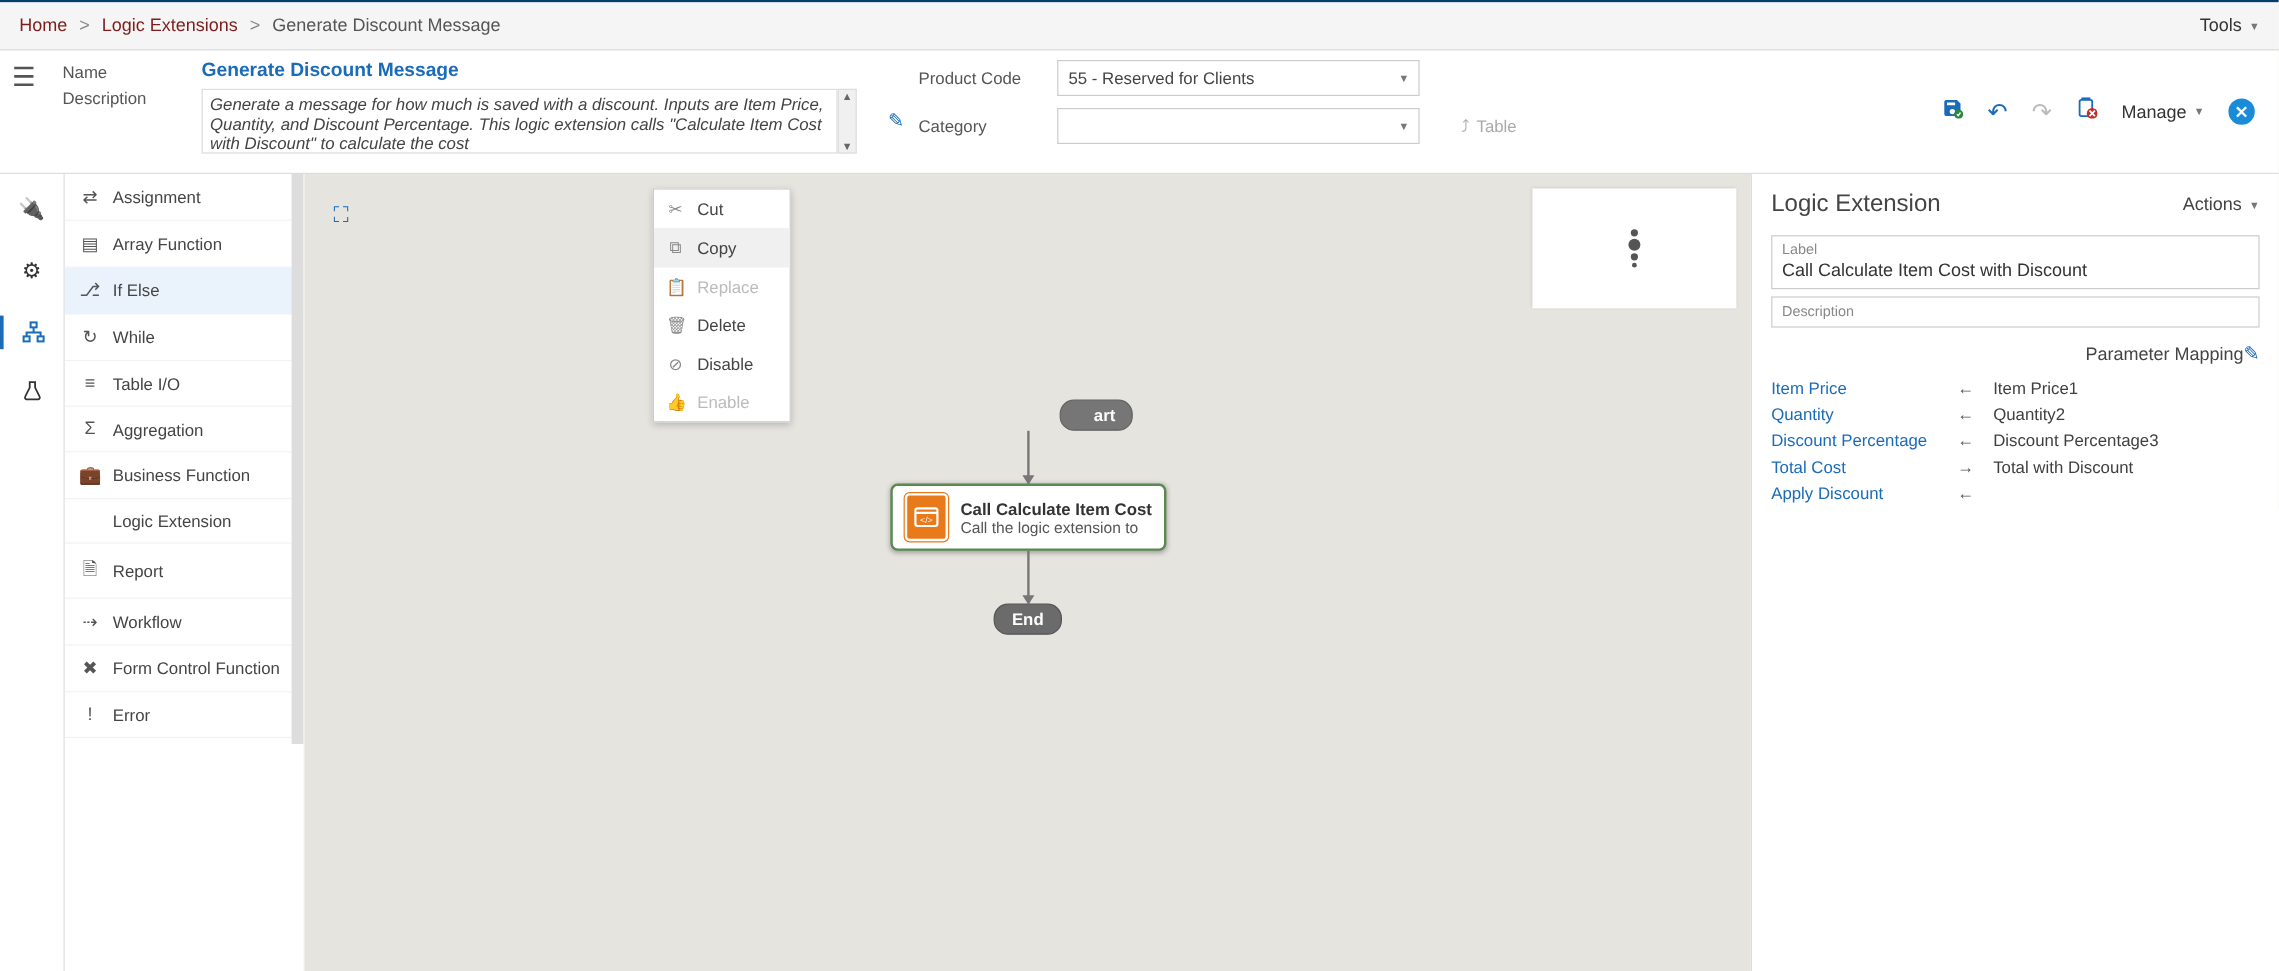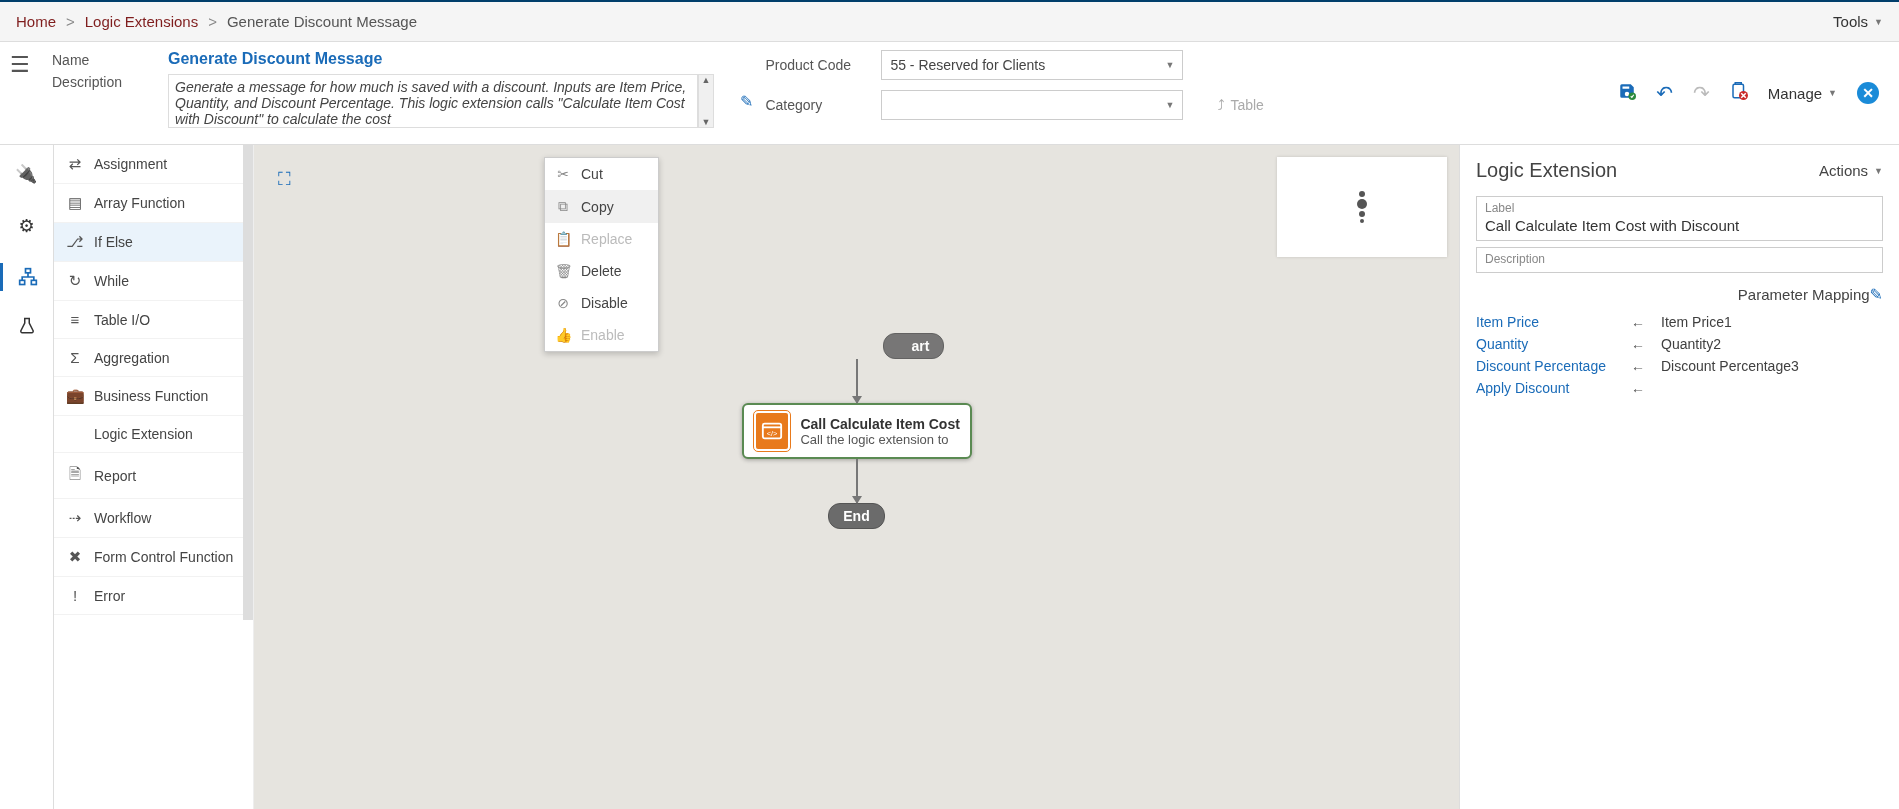--- a/index.html
+++ b/index.html
@@ -351,19 +351,24 @@
           <span class="p-left">Quantity</span>
           <span class="p-arrow">←</span>
           <span class="p-right">Quantity2</span>
         </div>
         <div class="param-row">
           <span class="p-left">Discount Percentage</span>
           <span class="p-arrow">←</span>
           <span class="p-right">Discount Percentage3</span>
         </div>
         <div class="param-row">
+          <span class="p-left">Total Cost</span>
+          <span class="p-arrow">→</span>
+          <span class="p-right">Total with Discount</span>
+        </div>
+        <div class="param-row">
           <span class="p-left">Apply Discount</span>
           <span class="p-arrow">←</span>
           <span class="p-right"><true></true></span>
         </div>
       </div>
   </div>
 </div>
 
 </body></html>

